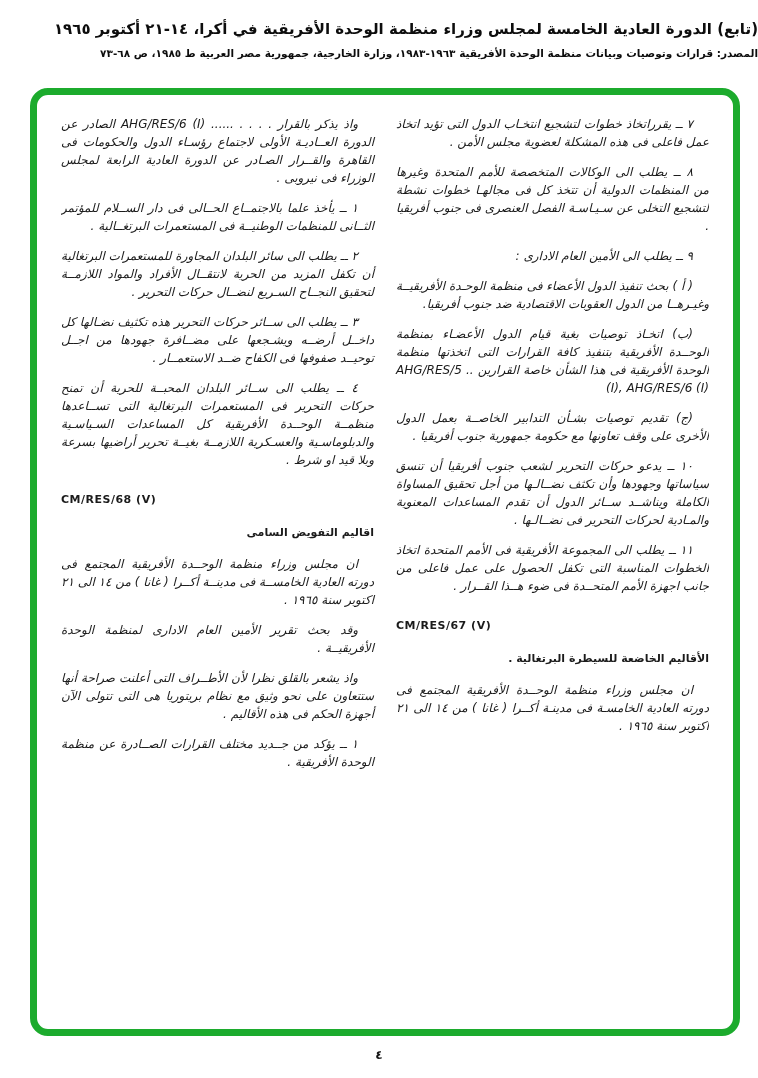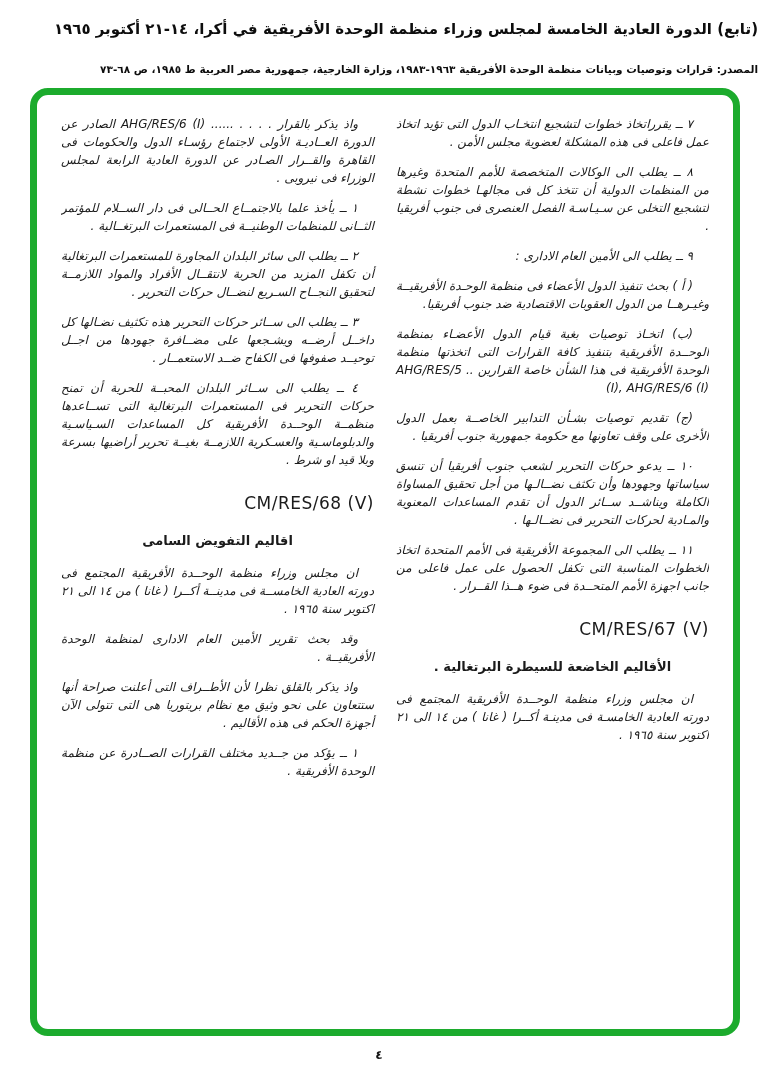--- a/index.html
+++ b/index.html
@@ -7,47 +7,47 @@
     position:relative;
     width:758px;height:1078px;
     background:#fff;
     font-family:"DejaVu Sans", sans-serif;
     direction:rtl;
     color:#1b1b1b;
     overflow:hidden;
   }
   .header{position:absolute;top:20px;left:0;right:0;}
   .title{font-size:15px;font-weight:bold;color:#0d0d0d;}
-  .source{font-size:10.5px;font-weight:bold;margin-top:25px;color:#0d0d0d;}
+  .source{font-size:10.5px;font-weight:bold;margin-top:9px;color:#0d0d0d;}
   .box{
     position:absolute;top:88px;left:30px;
     width:710px;height:948px;
     border:7px solid #1cab2d;
     border-radius:18px;
     box-sizing:border-box;
     padding:20px 24px 10px 24px;
     background:#fff;
   }
   .cols{display:flex;gap:22px;height:100%;overflow:hidden;direction:rtl;}
   .col{flex:1;min-width:0;}
   .para{
     font-size:12px;line-height:1.5;
     text-align:justify;text-indent:16px;
     margin:0 0 12px 0;
     font-style:italic;
   }
   .ref{
-    direction:ltr;text-align:right;
-    font-weight:normal;font-size:17px;
+    direction:ltr;text-align:left;
+    font-weight:bold;font-size:11px;
     letter-spacing:.5px;
     margin:24px 0 20px 0;
   }
   .head{
-    text-align:center;font-weight:bold;
-    font-size:13px;margin:0 0 16px 0;
+    text-align:right;font-weight:bold;
+    font-size:11px;margin:0 0 16px 0;
   }
   .pagenum{
     position:absolute;top:1048px;left:0;right:0;
     text-align:center;font-size:12px;font-weight:bold;color:#111;
   }
 </style>
 </head>
 <body>
 
 <div class="page">
@@ -77,21 +77,21 @@
       <div class="col">
         <p class="para">واذ يذكر بالقرار . . . . ...... AHG/RES/6 (I) الصادر عن الدورة العــاديـة الأولى لاجتماع رؤسـاء الدول والحكومات فى القاهرة والقــرار الصـادر عن الدورة العادية الرابعة لمجلس الوزراء فى نيروبى .</p>
         <p class="para">١ ــ يأخذ علما بالاجتمــاع الحــالى فى دار الســلام للمؤتمر الثــانى للمنظمات الوطنيــة فى المستعمرات البرتغــالية .</p>
         <p class="para">٢ ــ يطلب الى سائر البلدان المجاورة للمستعمرات البرتغالية أن تكفل المزيد من الحرية لانتقــال الأفراد والمواد اللازمــة لتحقيق النجــاح السـريع لنضــال حركات التحرير .</p>
         <p class="para">٣ ــ يطلب الى ســائر حركات التحرير هذه تكثيف نضـالها كل داخــل أرضــه ويشـجعها على مضــافرة جهودها من اجــل توحيــد صفوفها فى الكفاح ضــد الاستعمــار .</p>
         <p class="para">٤ ــ يطلب الى ســائر البلدان المحبــة للحرية أن تمنح حركات التحرير فى المستعمرات البرتغالية التى تســاعدها منظمــة الوحــدة الأفريقية كل المساعدات السـياسـية والدبلوماسـية والعسـكرية اللازمــة بغيــة تحرير أراضيها بسرعة وبلا قيد او شرط .</p>
         <p class="ref" dir="ltr">CM/RES/68 (V)</p>
         <p class="head">اقاليم التفويض السامى</p>
         <p class="para">ان مجلس وزراء منظمة الوحــدة الأفريقية المجتمع فى دورته العادية الخامســة فى مدينــة أكــرا ( غانا ) من ١٤ الى ٢١ اكتوبر سنة ١٩٦٥ .</p>
         <p class="para">وقد بحث تقرير الأمين العام الادارى لمنظمة الوحدة الأفريقيــة .</p>
-        <p class="para">واذ يذكر بالقلق نظرا لأن الأطــراف التى أعلنت صراحة أنها ستتعاون على نحو وثيق مع نظام بريتوريا هى التى تتولى الآن أجهزة الحكم فى هذه الأقاليم .</p>
+        <p class="para">واذ يشعر بالقلق نظرا لأن الأطــراف التى أعلنت صراحة أنها ستتعاون على نحو وثيق مع نظام بريتوريا هى التى تتولى الآن أجهزة الحكم فى هذه الأقاليم .</p>
         <p class="para">١ ــ يؤكد من جــديد مختلف القرارات الصــادرة عن منظمة الوحدة الأفريقية .</p>
       </div>
 
     </div>
   </div>
 
   <div class="pagenum">٤</div>
 
 </div>
 

